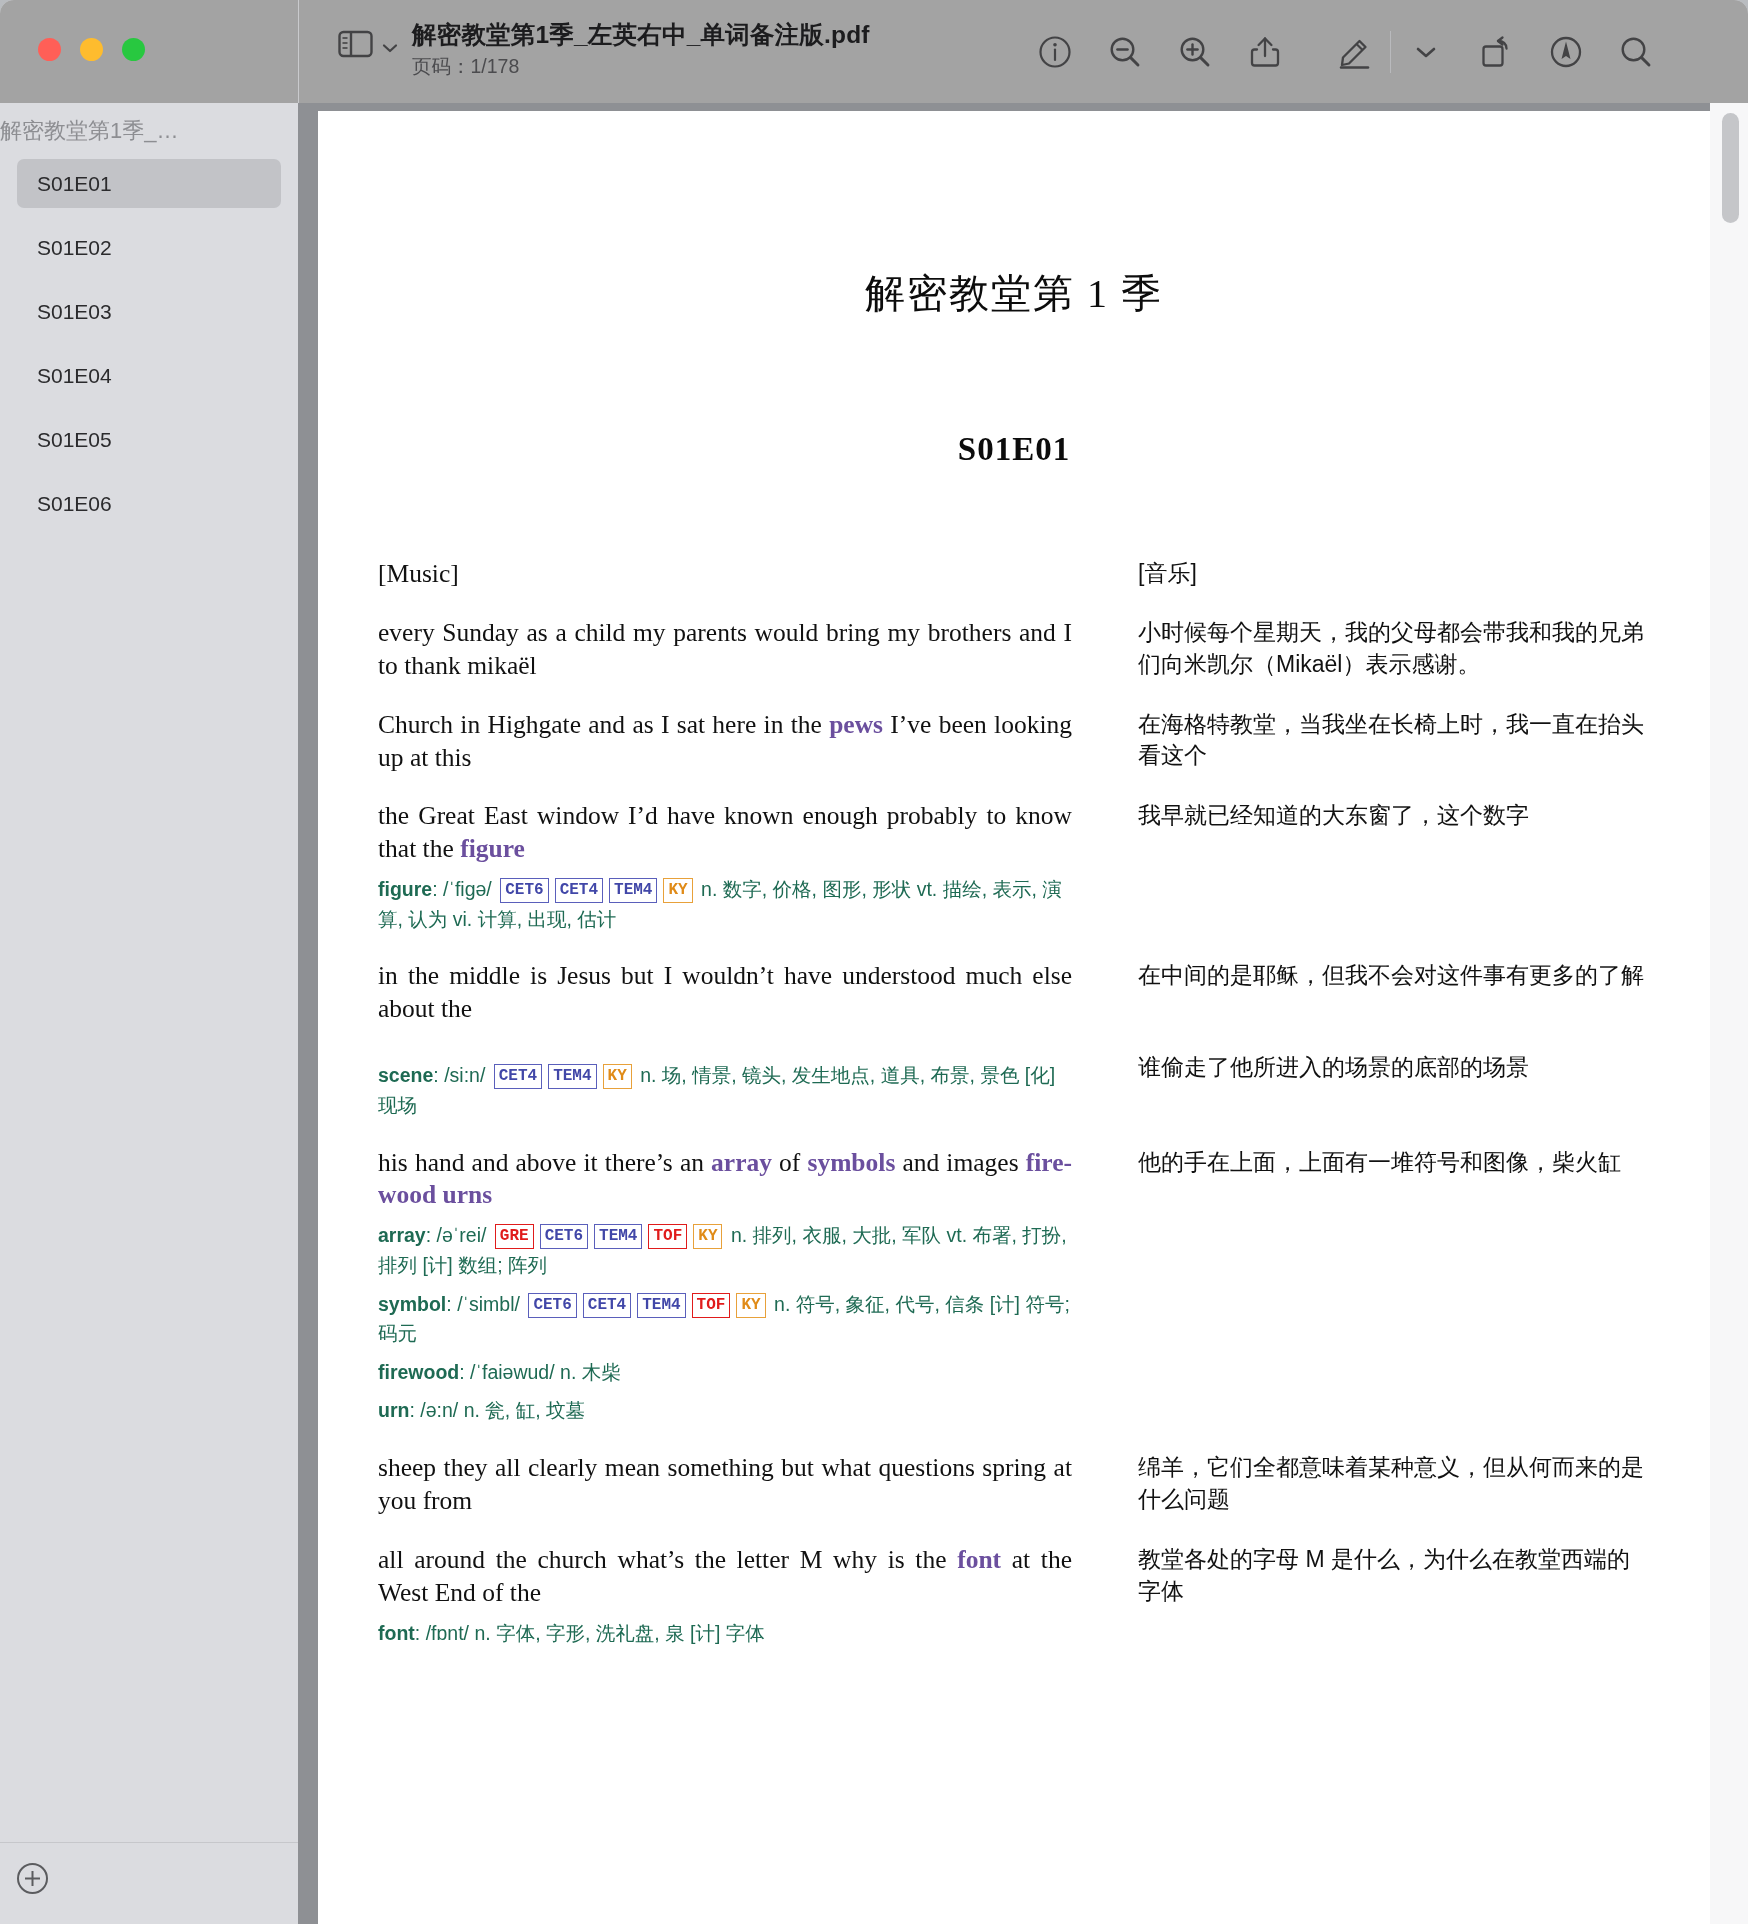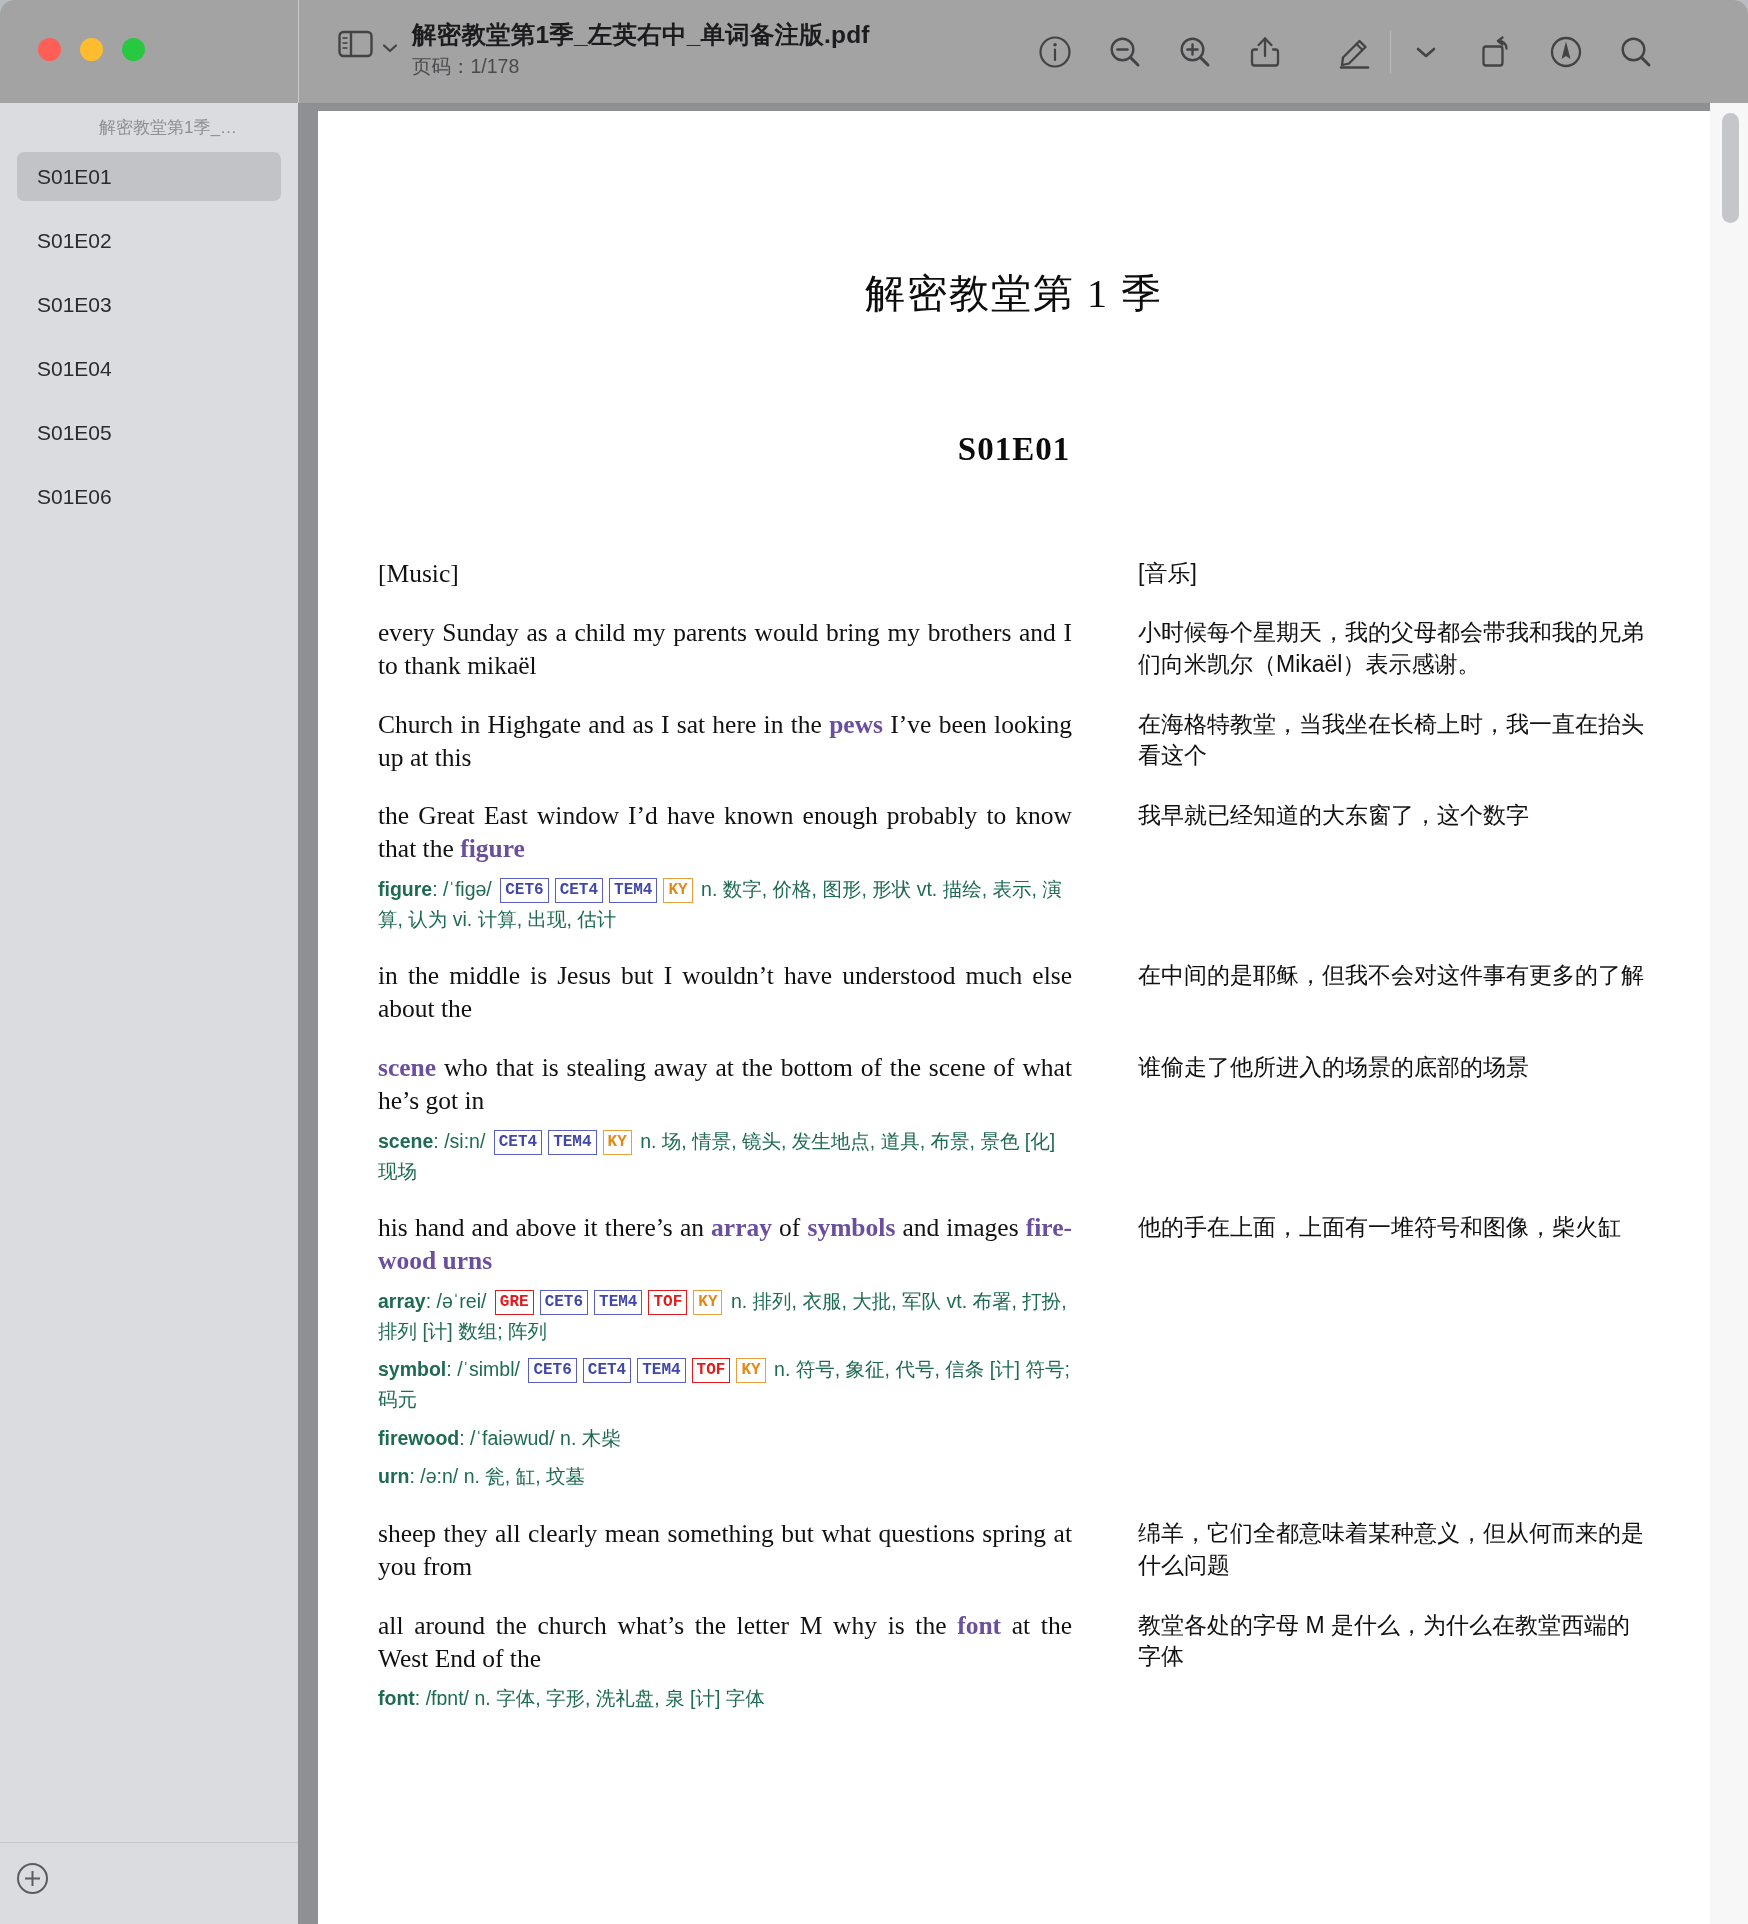--- a/index.html
+++ b/index.html
@@ -78,23 +78,23 @@
     width: 1px; height: 42px; background: #b9babd; margin: 0 10px;
   }
 
   
   .sidebar {
     position: absolute; left: 0; top: 103px;
     width: 298px; height: 1821px;
     background: #dbdce0;
   }
   .sb-header {
-    text-align: center; color: #8d8e92;
-    font-size: 17px; padding-top: 13px;
-    white-space: nowrap; overflow: hidden; margin-left: 38px;
+    text-align: left; color: #8d8e92;
+    font-size: 22px; padding-top: 13px;
+    white-space: nowrap; overflow: hidden;
   }
   .sb-list { margin-top: 13px; }
   .sb-item {
     height: 49px; margin: 0 17px;
     display: flex; align-items: center;
     padding-left: 20px;
     font-size: 21px; color: #2b2b2d;
     border-radius: 7px;
     margin-bottom: 15px;
   }
@@ -401,21 +401,20 @@
           <div class="row">
             <div class="col-en">
               <div class="en-p"><span>in the middle is Jesus but I wouldn’t have understood much else about the</span></div>
             </div>
             <div class="col-zh">
               <div class="zh-p">在中间的是耶稣，但我不会对这件事有更多的了解</div>
             </div>
           </div>
           <div class="row">
             <div class="col-en">
-              <div class="en-p"><span class="hl">scene</span><span> who that is stealing away at the bottom of the scene of what he’s got in</span></div>
               <div class="vocab"><span class="w">scene</span><span>: </span><span class="ipa">/si:n/</span> <span class="badge blue">CET4</span><span class="badge blue">TEM4</span><span class="badge orange">KY</span> <span>n. 场, 情景, 镜头, 发生地点, 道具, 布景, 景色 [化] 现场</span></div>
             </div>
             <div class="col-zh">
               <div class="zh-p">谁偷走了他所进入的场景的底部的场景</div>
             </div>
           </div>
           <div class="row">
             <div class="col-en">
               <div class="en-p"><span>his hand and above it there’s an </span><span class="hl">array</span><span> of </span><span class="hl">symbols</span><span> and images </span><span class="hl">fire-wood urns</span></div>
               <div class="vocab"><span class="w">array</span><span>: </span><span class="ipa">/əˈrei/</span> <span class="badge red">GRE</span><span class="badge blue">CET6</span><span class="badge blue">TEM4</span><span class="badge red">TOF</span><span class="badge orange">KY</span> <span>n. 排列, 衣服, 大批, 军队 vt. 布署, 打扮, 排列 [计] 数组; 阵列</span></div>

